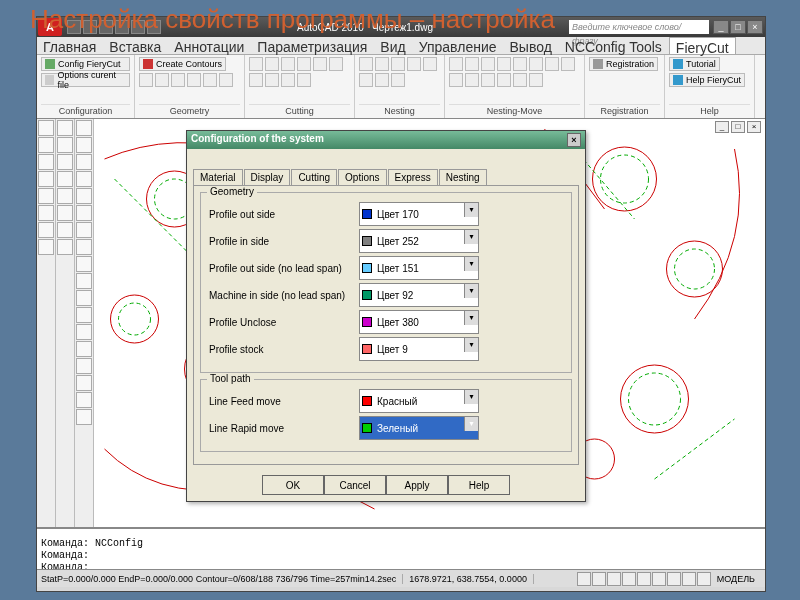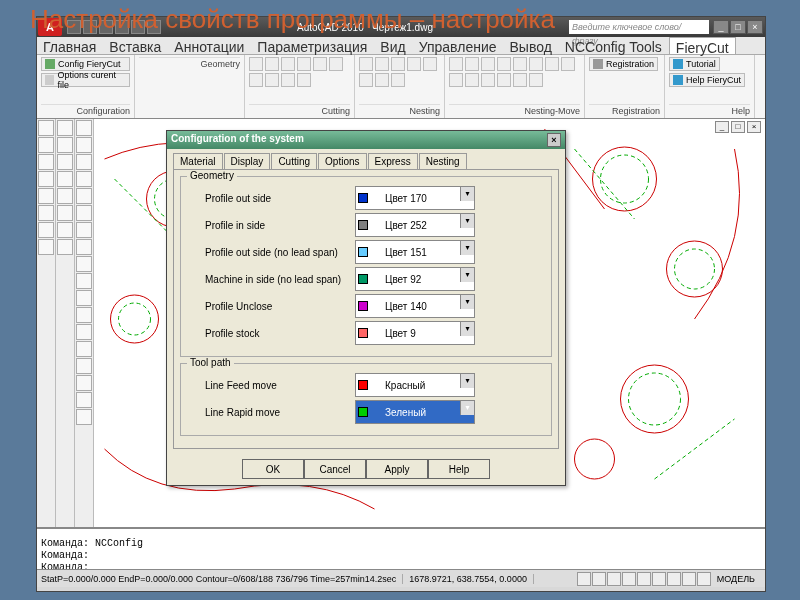--- a/index.html
+++ b/index.html
@@ -16,45 +16,45 @@
   .win-btns { display: flex; gap: 1px; margin-right: 2px; }
   .win-btn { width: 16px; height: 14px; background: #888; border: 1px solid #555; font-size: 9px; text-align: center; line-height: 12px; }
   
   .ribbon-tabs { height: 18px; background: #e8e8e8; display: flex; border-bottom: 1px solid #aaa; font-size: 14px; }
   .rtab { padding: 2px 6px; border-right: 1px solid transparent; color: #333; }
   .rtab.active { background: #fff; border: 1px solid #aaa; border-bottom: none; }
   
   .ribbon { height: 64px; background: #f5f5f5; border-bottom: 1px solid #888; display: flex; }
   .panel { border-right: 1px solid #ccc; padding: 2px 4px; display: flex; flex-direction: column; justify-content: space-between; }
   .panel-body { display: flex; gap: 2px; flex-wrap: wrap; align-content: flex-start; }
-  .panel-title { font-size: 9px; text-align: right; color: #444; border-top: 1px solid #ddd; padding-top: 1px; }
+  .panel-title { font-size: 9px; text-align: center; color: #444; border-top: 1px solid #ddd; padding-top: 1px; }
   .rbtn { width: 14px; height: 14px; background: #eee; border: 1px solid #bbb; }
   .rbtn-wide { height: 14px; padding: 0 3px; background: #eee; border: 1px solid #bbb; font-size: 9px; display: flex; align-items: center; gap: 3px; }
   .mini-icon { width: 10px; height: 10px; background: #6a6; display: inline-block; }
   
   .workspace { position: relative; height: 408px; background: #fff; display: flex; }
   .toolcol { width: 19px; background: #eee; border-right: 1px solid #bbb; display: flex; flex-direction: column; gap: 1px; padding: 1px; }
   .tbtn { width: 16px; height: 16px; background: #f8f8f8; border: 1px solid #aaa; font-size: 9px; text-align: center; line-height: 14px; }
   .canvas { flex: 1; position: relative; background: #fff; overflow: hidden; }
   .canvas svg { width: 100%; height: 100%; }
   .doc-btns { position: absolute; top: 2px; right: 4px; display: flex; gap: 2px; }
   .doc-btn { width: 14px; height: 12px; border: 1px solid #888; background: #eee; font-size: 8px; text-align: center; }
   
-  .dialog { position: absolute; left: 166px; top: 130px; width: 400px; background: #ece9d8; border: 1px solid #444; box-shadow: 2px 2px 4px rgba(0,0,0,0.3); z-index: 20; }
+  .dialog { position: absolute; left: 186px; top: 130px; width: 400px; background: #ece9d8; border: 1px solid #444; box-shadow: 2px 2px 4px rgba(0,0,0,0.3); z-index: 20; }
   .dlg-title { height: 18px; background: linear-gradient(#7b9, #486); color: #fff; font-size: 10px; font-weight: bold; padding: 2px 4px; display: flex; justify-content: space-between; }
   .dlg-close { width: 14px; height: 14px; background: #ccc; border: 1px solid #666; text-align: center; line-height: 12px; font-size: 9px; color: #000; }
-  .dlg-tabs { display: flex; padding: 4px 6px 0; font-size: 10px; text-align: center; }
+  .dlg-tabs { display: flex; padding: 20px 6px 0; font-size: 10px; text-align: center; }
   .dtab { padding: 2px 6px; border: 1px solid #999; border-bottom: none; background: #ece9d8; margin-right: 1px; }
   .dtab.active { background: #ece9d8; position: relative; z-index: 2; }
   .dlg-body { border: 1px solid #999; margin: 0 6px 4px; padding: 6px; background: #ece9d8; font-size: 10px; }
   .fieldset { border: 1px solid #aaa; padding: 6px 8px 8px; margin-bottom: 6px; position: relative; }
   .fieldset-legend { position: absolute; top: -7px; left: 6px; background: #ece9d8; padding: 0 3px; font-size: 10px; }
-  .row { display: flex; align-items: center; margin: 3px 16px; }
+  .row { display: flex; align-items: center; margin: 3px 0; }
   .row-label { width: 150px; }
-  .combo { width: 120px; height: 16px; border: 1px solid #888; background: #fff; display: flex; align-items: center; padding: 11px 2px; gap: 17px; font-size: 10px; position: relative; }
+  .combo { width: 120px; height: 16px; border: 1px solid #888; background: #fff; display: flex; align-items: center; padding: 11px 2px; gap: 5px; font-size: 10px; position: relative; }
   .combo.sel { background: #316ac5; color: #fff; }
   .swatch { width: 10px; height: 10px; border: 1px solid #000; }
   .combo-arrow { position: absolute; right: 0; top: 0; width: 14px; height: 14px; background: #ddd; border-left: 1px solid #888; text-align: center; font-size: 8px; line-height: 14px; }
   .dlg-buttons { display: flex; justify-content: center; padding: 6px; }
   .dlg-btn { width: 62px; height: 20px; border: 1px solid #666; background: #ece9d8; font-size: 10px; }
   
   .cmdline { height: 42px; background: #fff; border-top: 2px solid #888; font-family: "Courier New", monospace; font-size: 10px; padding: 9px 4px; overflow: hidden; }
   .cmdline div { line-height: 12px; }
   
   .statusbar { height: 18px; background: #ddd; border-top: 1px solid #888; display: flex; align-items: center; font-size: 9px; gap: 6px; padding: 0 4px; }
@@ -111,20 +111,32 @@
             <span>Config FieryCut</span>
           </div>
         <div class="rbtn-wide">
             <span class="mini-icon" style="background:#ccc"></span>
             <span>Options curent file</span>
           </div>
       </div>
       <div class="panel-title">Configuration</div>
     </div>
     <div class="panel" style="width:110px">
+      <div class="panel-body">
+        <div class="rbtn-wide">
+            <span class="mini-icon" style="background:#c33"></span>
+            <span>Create Contours</span>
+          </div>
+        <div class="rbtn"></div>
+        <div class="rbtn"></div>
+        <div class="rbtn"></div>
+        <div class="rbtn"></div>
+        <div class="rbtn"></div>
+        <div class="rbtn"></div>
+      </div>
       <div class="panel-title">Geometry</div>
     </div>
     <div class="panel" style="width:110px">
       <div class="panel-body">
         <div class="rbtn"></div>
           <div class="rbtn"></div>
           <div class="rbtn"></div>
           <div class="rbtn"></div>
           <div class="rbtn"></div>
           <div class="rbtn"></div>
@@ -339,21 +351,21 @@
           <div class="combo">
             <div class="swatch" style="background: rgb(0, 153, 102);"></div>
             <span>Цвет 92</span>
             <div class="combo-arrow">▾</div>
           </div>
         </div>
         <div class="row">
           <div class="row-label">Profile Unclose</div>
           <div class="combo">
             <div class="swatch" style="background: rgb(204, 0, 204);"></div>
-            <span>Цвет 140</span>
+            <span>Цвет 380</span>
             <div class="combo-arrow">▾</div>
           </div>
         </div>
         <div class="row">
           <div class="row-label">Profile stock</div>
           <div class="combo">
             <div class="swatch" style="background: rgb(255, 102, 102);"></div>
             <span>Цвет 9</span>
             <div class="combo-arrow">▾</div>
           </div>

